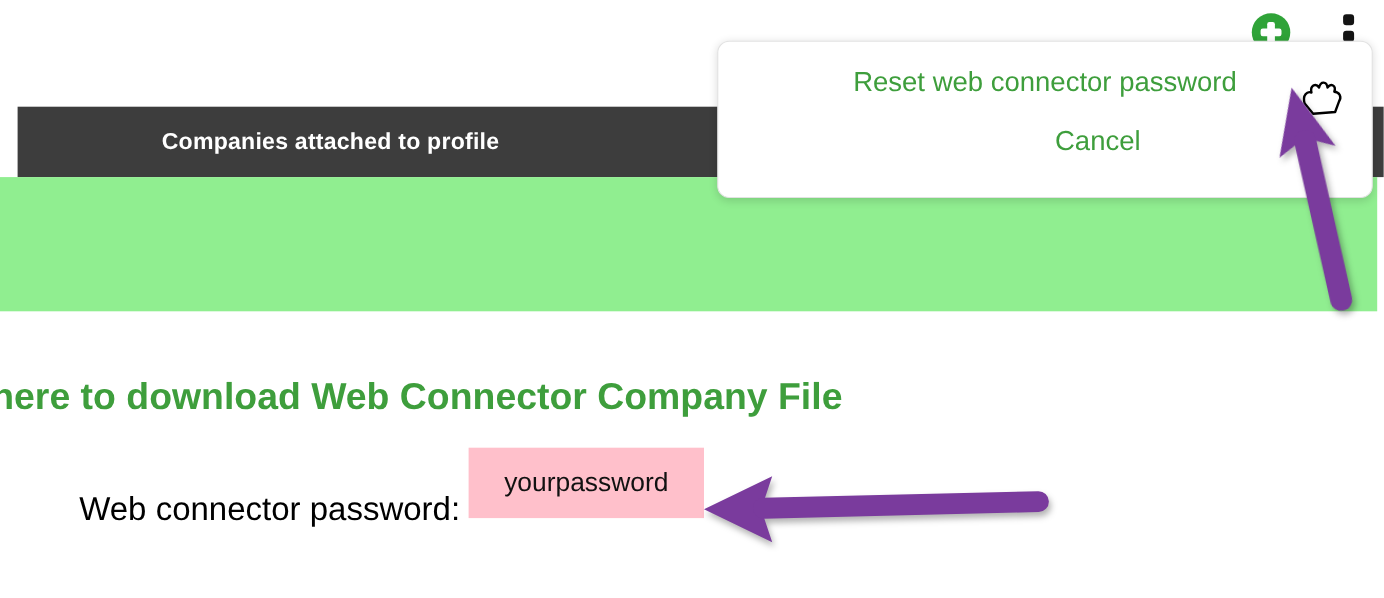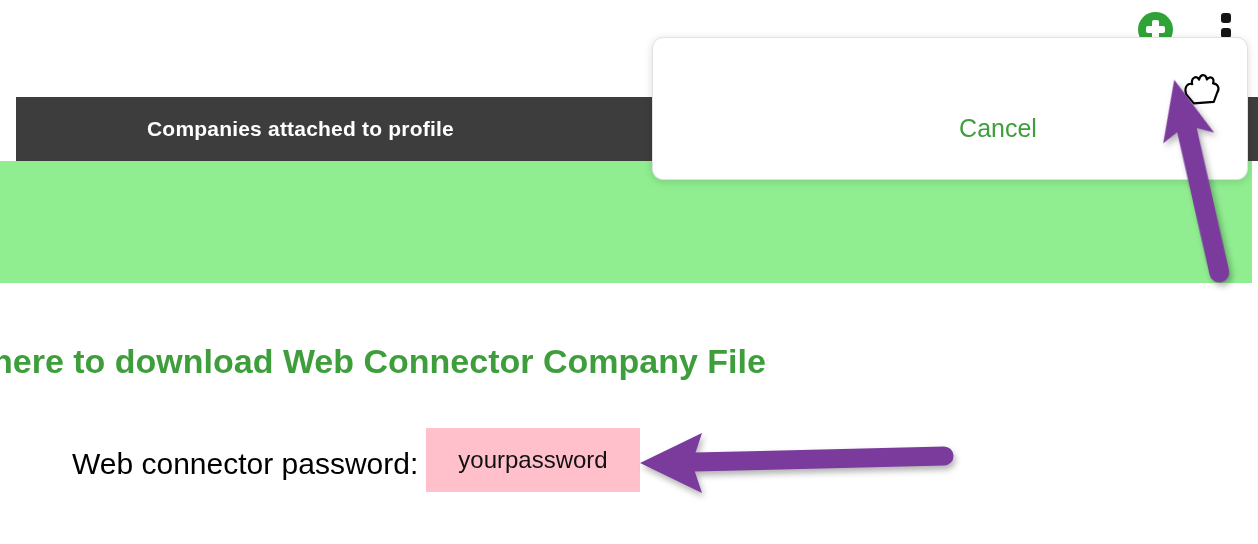--- a/index.html
+++ b/index.html
@@ -66,21 +66,21 @@
   .heading {
     position:absolute; left:-8px; top:342px; font-size:34px; font-weight:600;
     color:#3e9e3c; white-space:nowrap; z-index:1; cursor:pointer;
   }
 
   
   .pw-label {
     position:absolute; left:72px; top:447px; font-size:30px; color:#000; z-index:1;
   }
   .pw-box {
-    position:absolute; left:426px; top:428px; width:214px; height:64px;
+    position:absolute; left:426px; top:407px; width:214px; height:64px;
     background:#ffc0cb; display:flex; align-items:center; justify-content:center;
     font-size:24px; color:#111; z-index:1;
   }
 
   
   .arrow { position:absolute; z-index:5; pointer-events:none; }
   .arrow svg { display:block; overflow:visible; }
   .arrow-h { left:636px; top:426px; width:325px; height:72px; }
   .arrow-d {
     left:1168px; top:77px; width:60px; height:210px;
@@ -108,20 +108,21 @@
 
   <div class="table-header">
     <span class="hdr-label">Companies attached to profile</span>
   </div>
 
   <div class="green-band"></div>
   <div class="company-row r0">Example Construction, LLC.</div>
   <div class="company-row r1">Kampa Construction</div>
 
   <div class="dropdown">
+    <div class="menu-item m0">Reset web connector password</div>
     <div class="menu-item m1">Cancel</div>
   </div>
 
   <div class="heading">here to download Web Connector Company File</div>
 
   <div class="pw-label">Web connector password:</div>
   <div class="pw-box">
     <span>yourpassword</span>
   </div>
 

